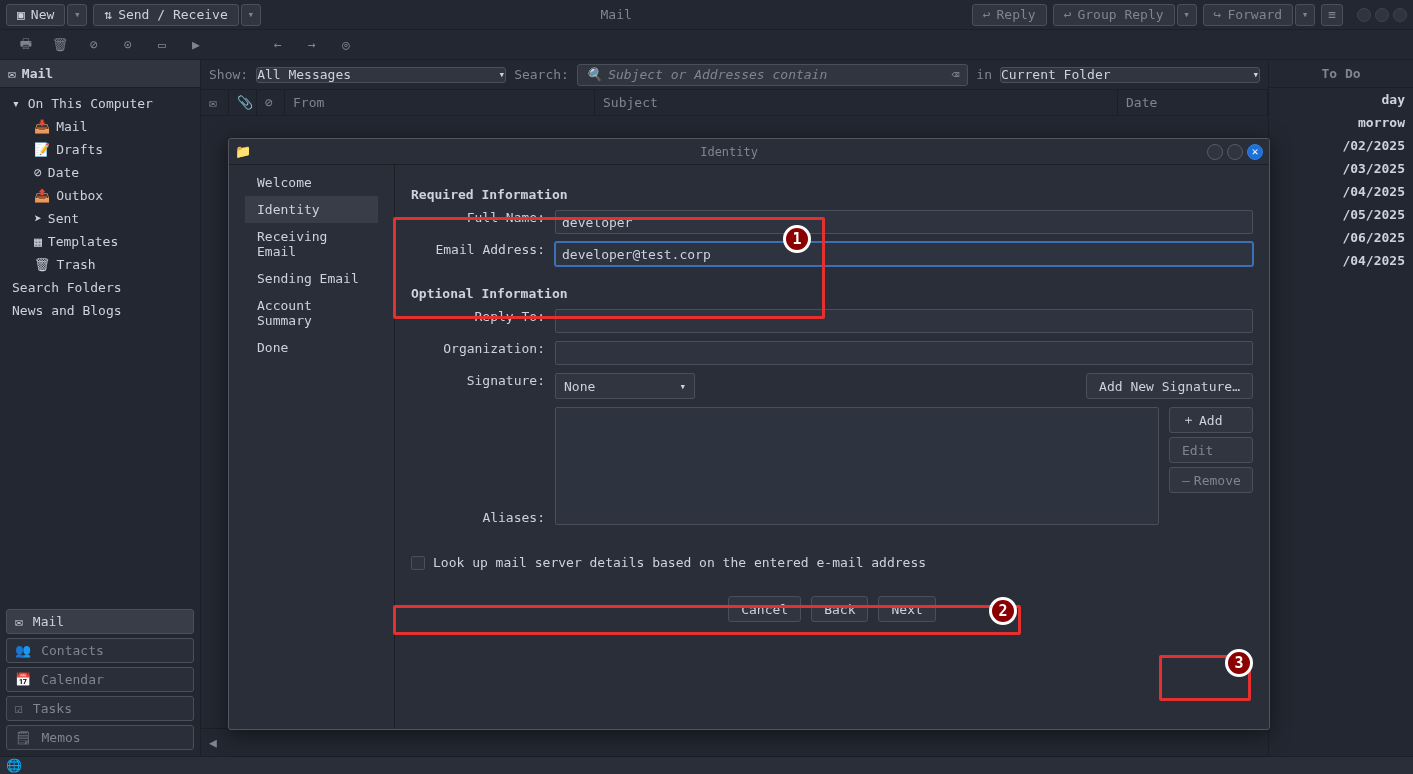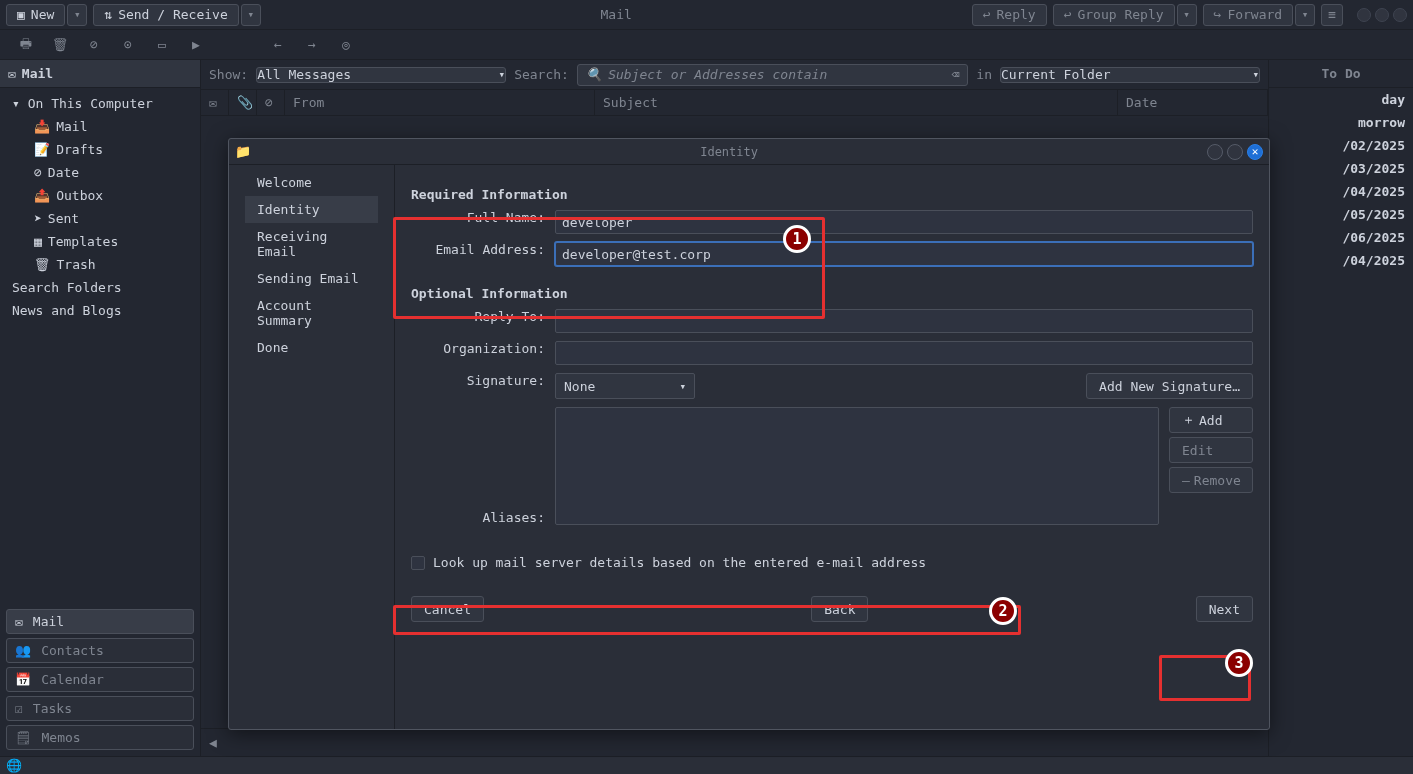--- a/index.html
+++ b/index.html
@@ -191,21 +191,21 @@
     flex:1;height:118px;background:#2e3340;
     border:1px solid var(--border);border-radius:2px;
   }
   .alias-btns{display:flex;flex-direction:column;gap:4px;width:84px;}
   .chk-row{display:flex;align-items:center;gap:8px;margin-top:22px;}
   .chk{
     width:14px;height:14px;border:1px solid var(--border);
     background:#2e3340;border-radius:2px;flex:none;
   }
   .dlg-actions{
-    display:flex;justify-content:space-between;gap:10px;
+    display:flex;justify-content:center;gap:10px;
     padding:0 0 2px 0;margin-top:18px;
   }
   
   .redbox{
     position:absolute;
     border:3px solid var(--red);
     border-radius:2px;
     pointer-events:none;
   }
   .badge{

